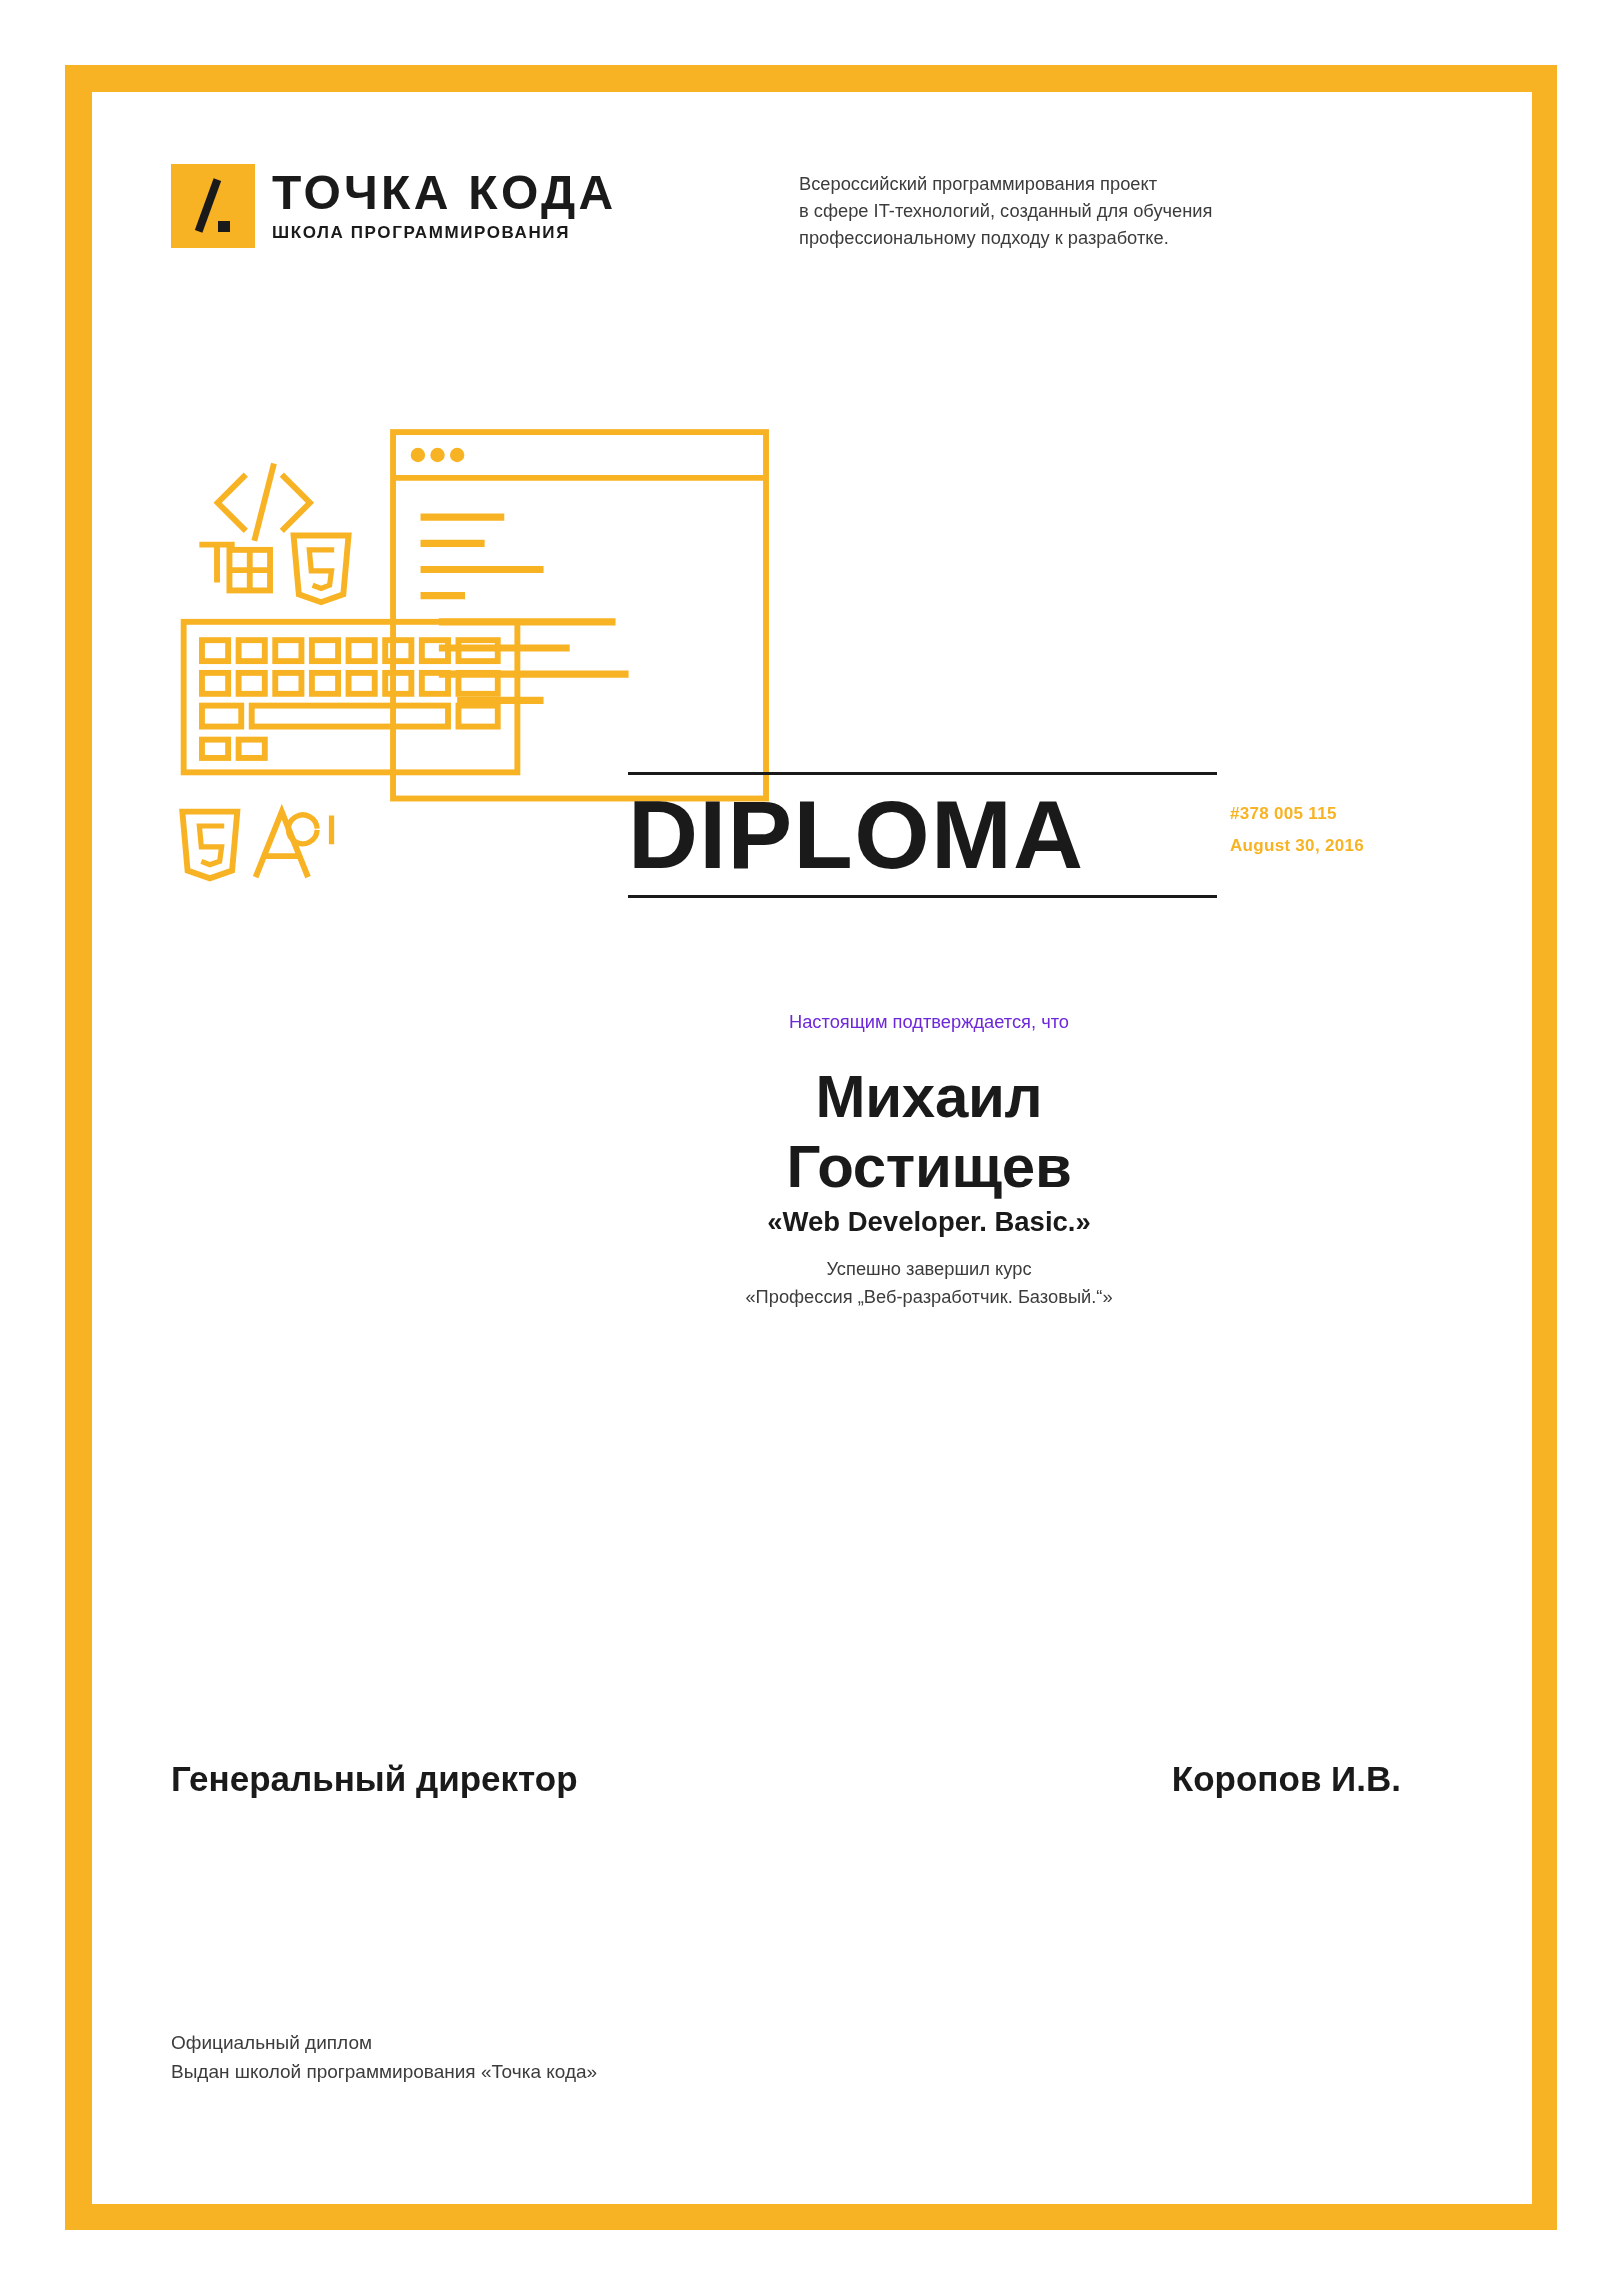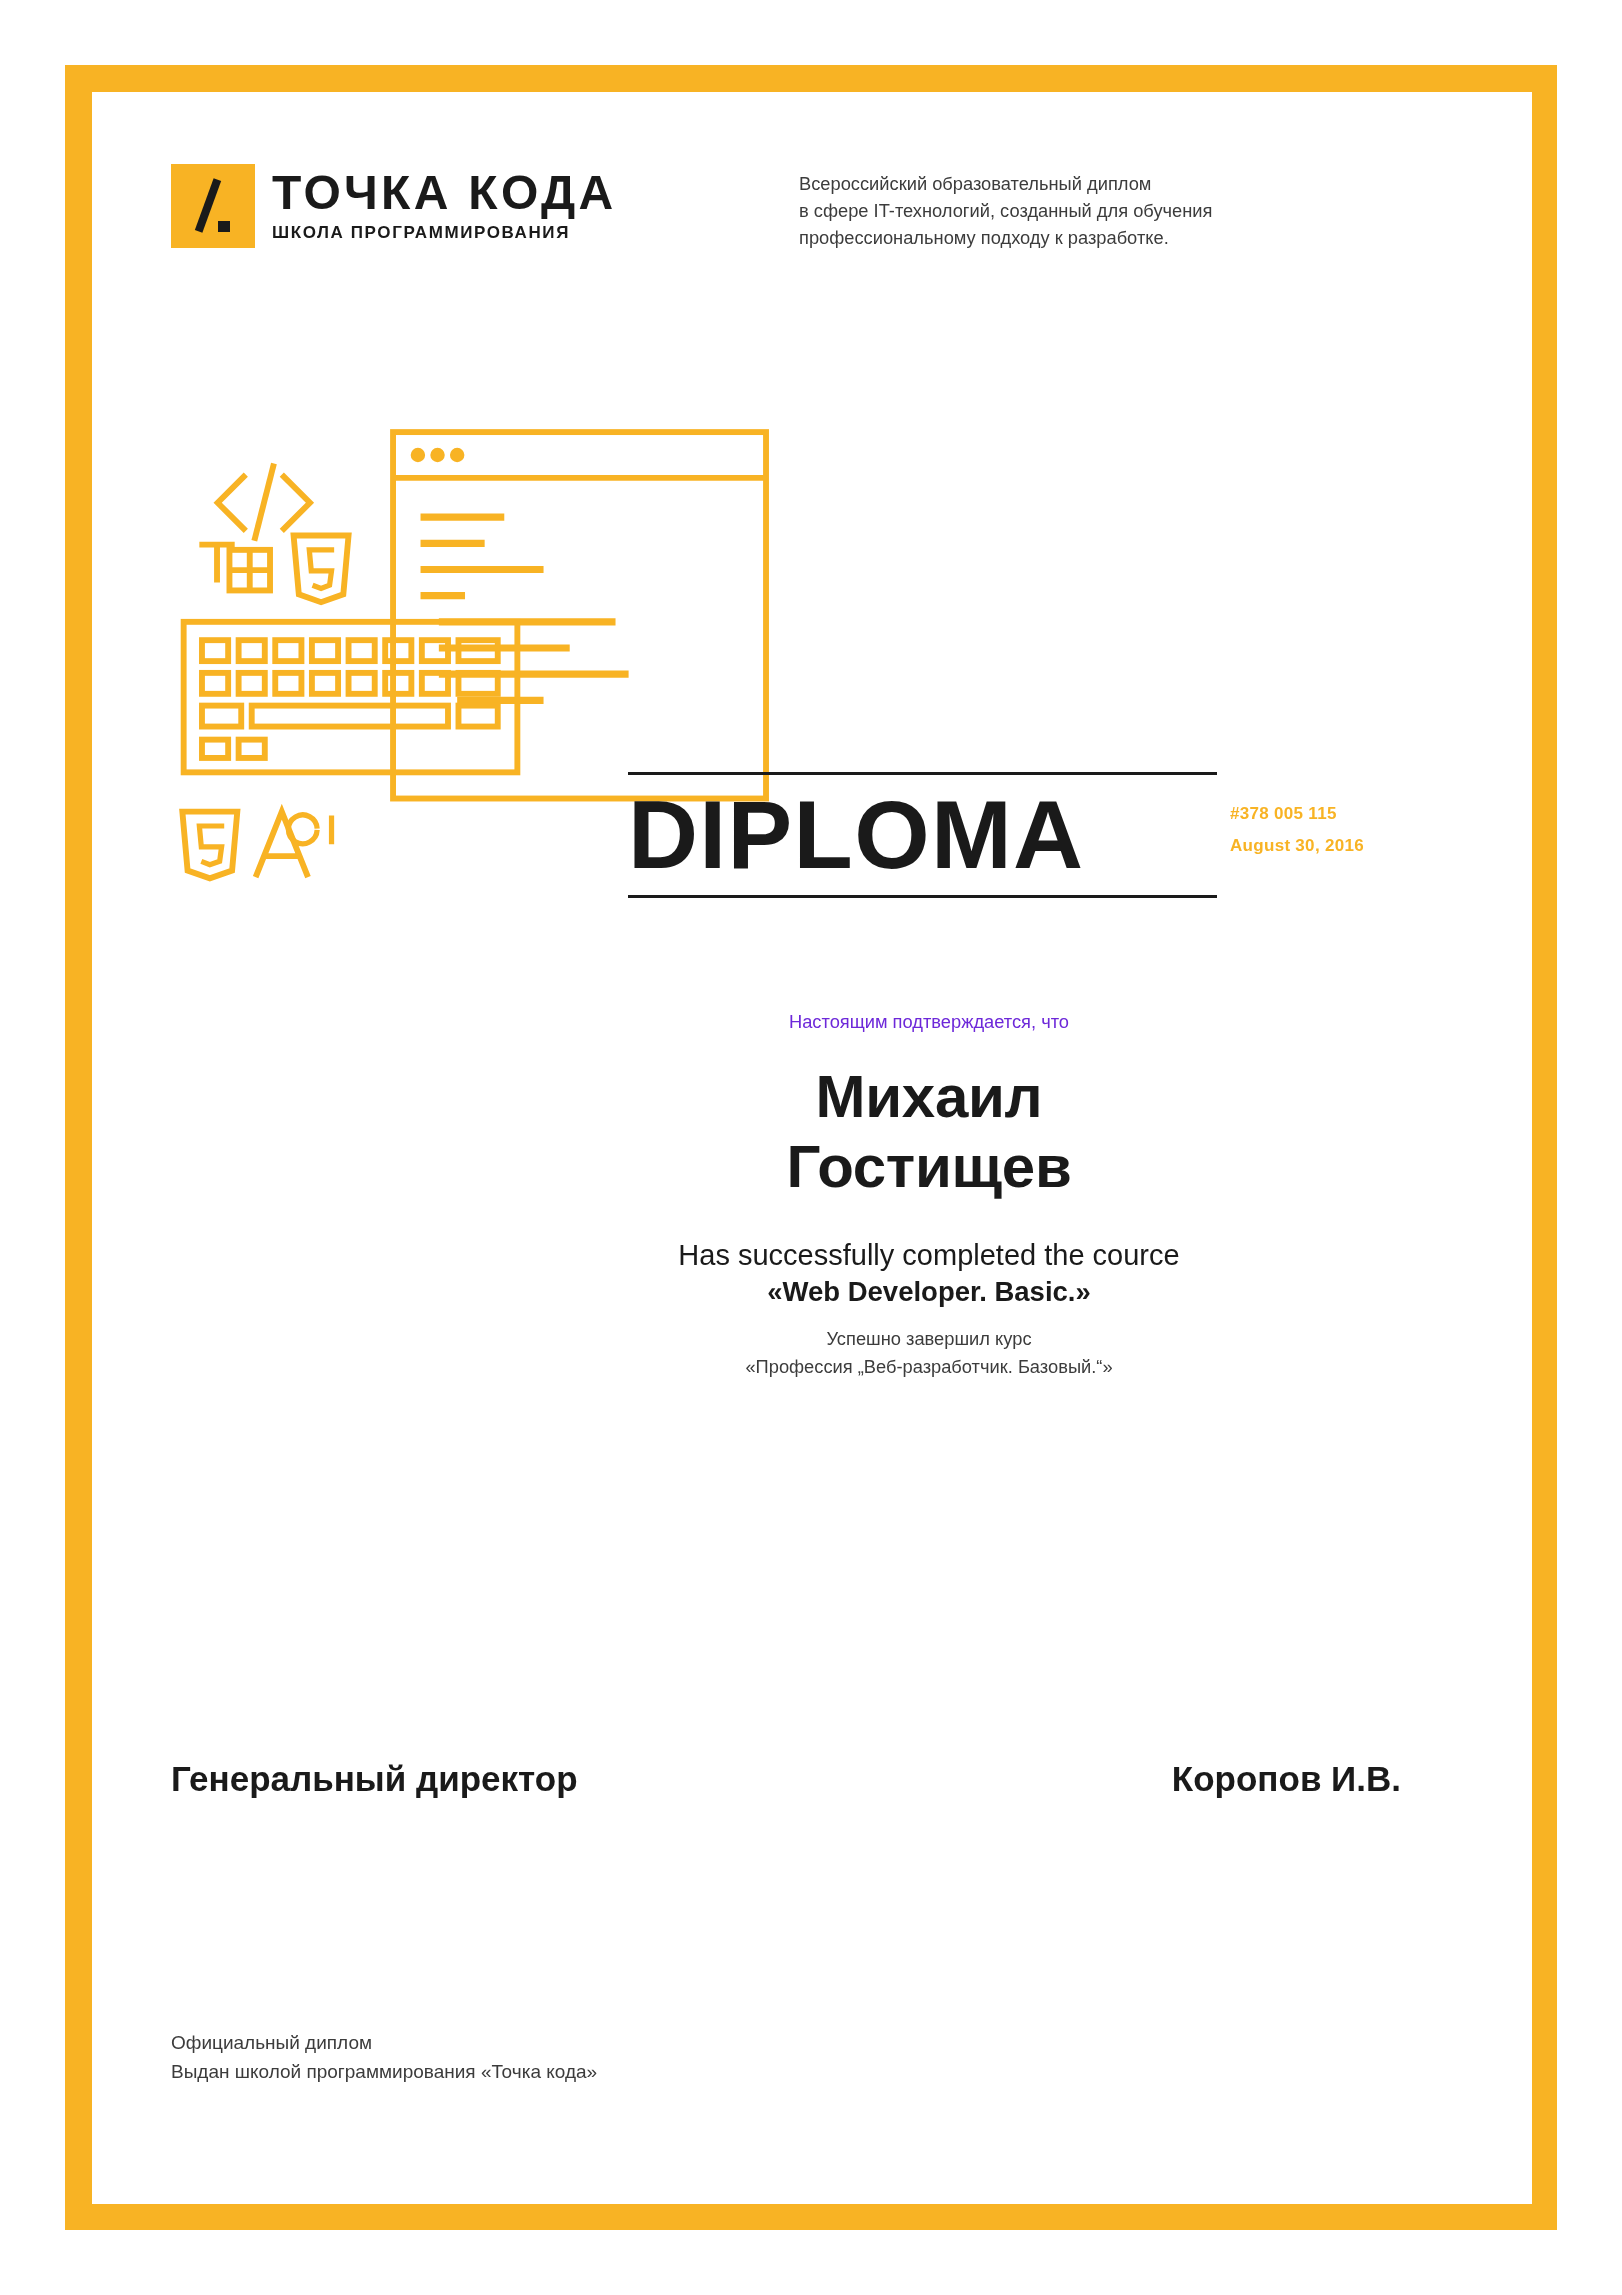--- a/index.html
+++ b/index.html
@@ -239,21 +239,21 @@
         <div class="slash"></div>
         <div class="dot"></div>
       </div>
       <div class="logo-text">
         <div class="logo-title">ТОЧКА КОДА</div>
         <div class="logo-sub">ШКОЛА ПРОГРАММИРОВАНИЯ</div>
       </div>
     </div>
 
     <div class="header-desc">
-      <div>Всероссийский образовательный диплом</div>
+      <div>Всероссийский программирования проект</div>
       <div>в сфере IT-технологий, созданный для обучения</div>
       <div>профессиональному подходу к разработке.</div>
     </div>
   </div>
 
   <div class="illustration">
     <svg width="720" height="602" viewBox="0 0 1100 920" fill="none" xmlns="http://www.w3.org/2000/svg">
       <g stroke="#F8B324" stroke-width="9" fill="none" stroke-linejoin="miter">
 
         <g>
@@ -341,21 +341,20 @@
   </div>
 
   <div class="certify">
     <div class="certify-ru">Настоящим подтверждается, что</div>
 
     <div class="recipient">
       <div>Михаил</div>
       <div>Гостищев</div>
     </div>
 
-    <div class="completed-en">Has successfully completed the cource</div>
     <div class="course-en">«Web Developer. Basic.»</div>
 
     <div class="completed-ru">
       <div>Успешно завершил курс</div>
       <div>«Профессия „Веб-разработчик. Базовый.“»</div>
     </div>
   </div>
 
   <div class="sign-row">
     <div class="sign-title">Генеральный директор</div>

